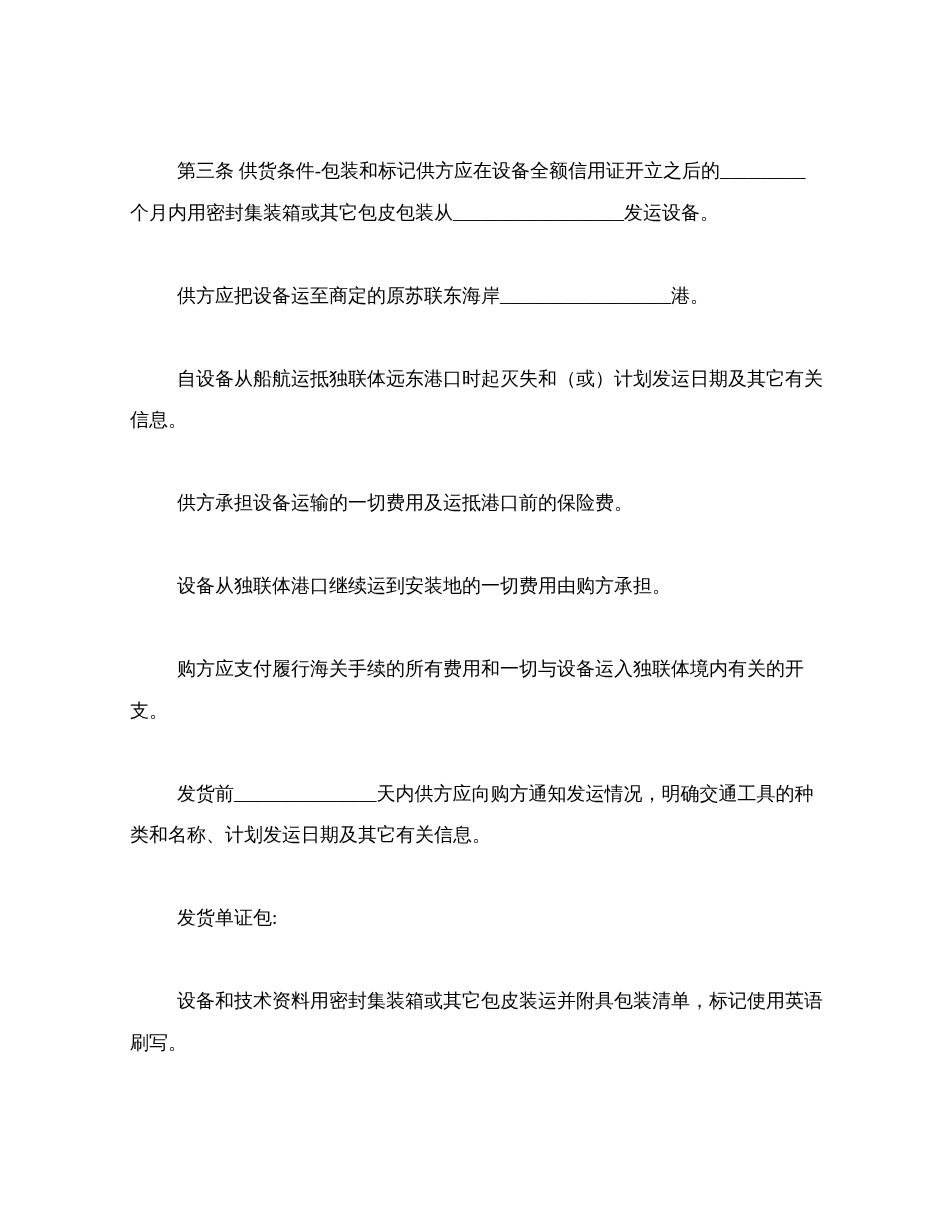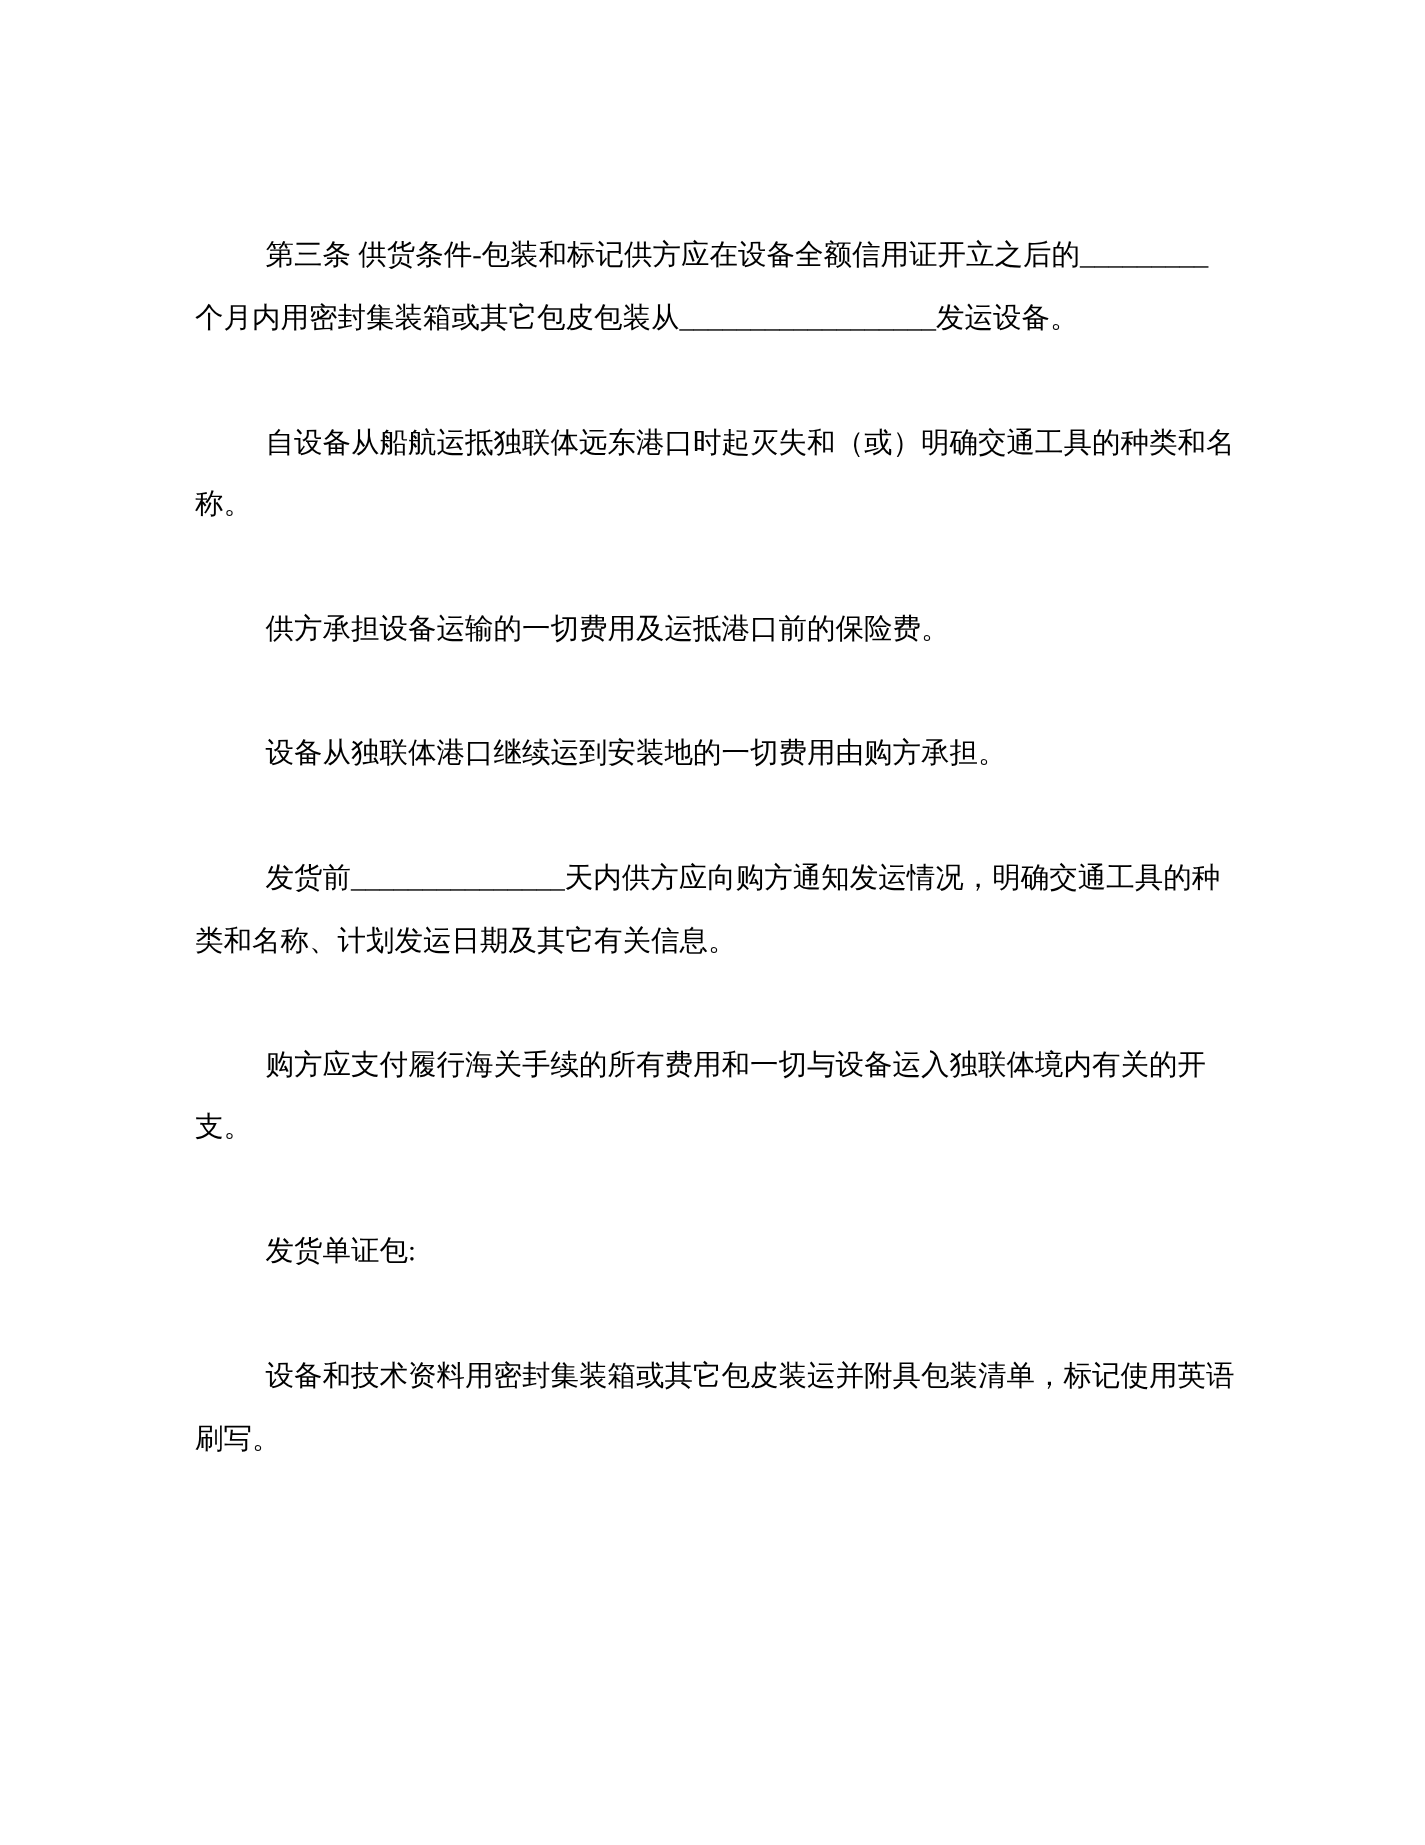--- a/index.html
+++ b/index.html
@@ -34,21 +34,22 @@
     word-break: break-all;
     text-align: left;
   }
 </style>
 </head>
 <body>
 
 <div class="page">
   <div class="content">
     <p>第三条 供货条件-包装和标记供方应在设备全额信用证开立之后的_________个月内用密封集装箱或其它包皮包装从__________________发运设备。</p>
-    <p>自设备从船航运抵独联体远东港口时起灭失和（或）明确交通工具的种类和名称。</p>
+    <p>供方应把设备运至商定的原苏联东海岸__________________港。</p>
+    <p>自设备从船航运抵独联体远东港口时起灭失和（或）计划发运日期及其它有关信息。</p>
     <p>供方承担设备运输的一切费用及运抵港口前的保险费。</p>
     <p>设备从独联体港口继续运到安装地的一切费用由购方承担。</p>
+    <p>购方应支付履行海关手续的所有费用和一切与设备运入独联体境内有关的开支。</p>
     <p>发货前_______________天内供方应向购方通知发运情况，明确交通工具的种类和名称、计划发运日期及其它有关信息。</p>
-    <p>购方应支付履行海关手续的所有费用和一切与设备运入独联体境内有关的开支。</p>
     <p>发货单证包:</p>
     <p>设备和技术资料用密封集装箱或其它包皮装运并附具包装清单，标记使用英语刷写。</p>
   </div>
 </div>
 
 </body></html>

